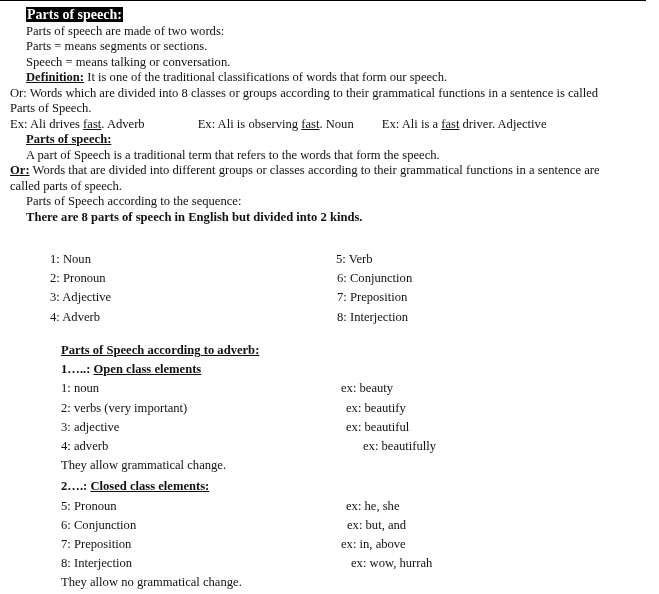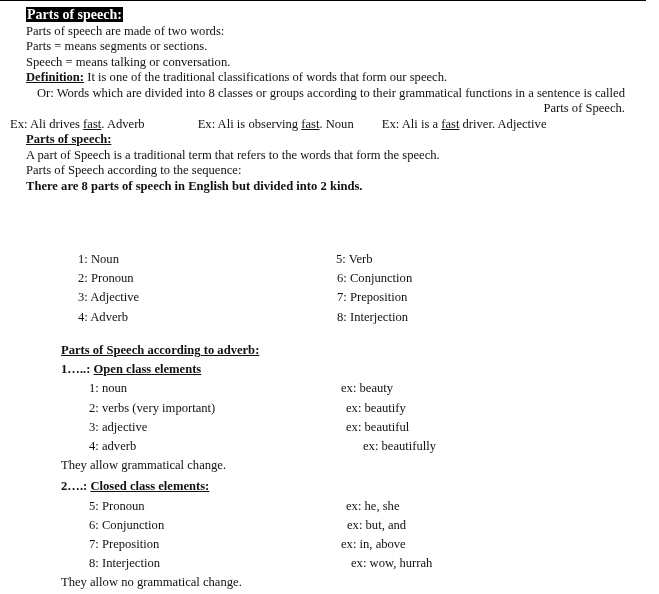--- a/index.html
+++ b/index.html
@@ -14,48 +14,51 @@
     .wrap { white-space: normal; }
     .hl-title { background: #000; color: #fff; font-weight: bold; font-size: 14px; padding: 0 1px; }
     .b { font-weight: bold; }
     .u { text-decoration: underline; }
     .bu { font-weight: bold; text-decoration: underline; }
     .ex-row { display: flex; white-space: nowrap; }
     .ex-row span.gap1 { display: inline-block; width: 53px; }
     .ex-row span.gap2 { display: inline-block; width: 28px; }
     .list { position: absolute; left: 50px; }
     .row { position: relative; height: 19.2px; }
-    .row .l { position: absolute; left: 0; margin-left: 28px; }
+    .row .l { position: absolute; left: 0; }
     .row .r { position: absolute; }
   </style>
 </head>
 <body>
 
 <div class="topline"></div>
 
 <div class="page">
   <div class="line" style="margin-top:2px;">
     <span class="hl-title">Parts of speech:</span>
   </div>
   <div class="line">Parts of speech are made of two words:</div>
   <div class="line">Parts = means segments or sections.</div>
   <div class="line">Speech = means talking or conversation.</div>
   <div class="line">
     <span class="bu">Definition:</span><span> It is one of the traditional classifications of words that form our speech.</span>
   </div>
-  <div class="wrap" style="width:615px;text-align:right;">Or: Words which are divided into 8 classes or groups according to their grammatical functions in a sentence is called Parts of Speech.</div>
+  <div class="wrap" style="width:615px;">Or: Words which are divided into 8 classes or groups according to their grammatical functions in a sentence is called Parts of Speech.</div>
   <div class="ex-row">
     <span><span>Ex: Ali drives </span><span class="u">fast</span><span>. Adverb</span></span>
     <span class="gap1"></span>
     <span><span>Ex: Ali is observing </span><span class="u">fast</span><span>. Noun</span></span>
     <span class="gap2"></span>
     <span><span>Ex: Ali is a </span><span class="u">fast</span><span> driver. Adjective</span></span>
   </div>
   <div class="line bu">Parts of speech:</div>
   <div class="line">A part of Speech is a traditional term that refers to the words that form the speech.</div>
+  <div class="wrap" style="width:600px;">
+    <span class="bu">Or:</span><span> Words that are divided into different groups or classes according to their grammatical functions in a sentence are called parts of speech.</span>
+  </div>
   <div class="line">Parts of Speech according to the sequence:</div>
   <div class="line b">There are 8 parts of speech in English but divided into 2 kinds.</div>
 </div>
 
 <div class="list" style="top:252px; width:450px;">
   <div class="row">
       <span class="l">1: Noun</span>
       <span class="r" style="left:286px">5: Verb</span>
     </div>
   <div class="row">

